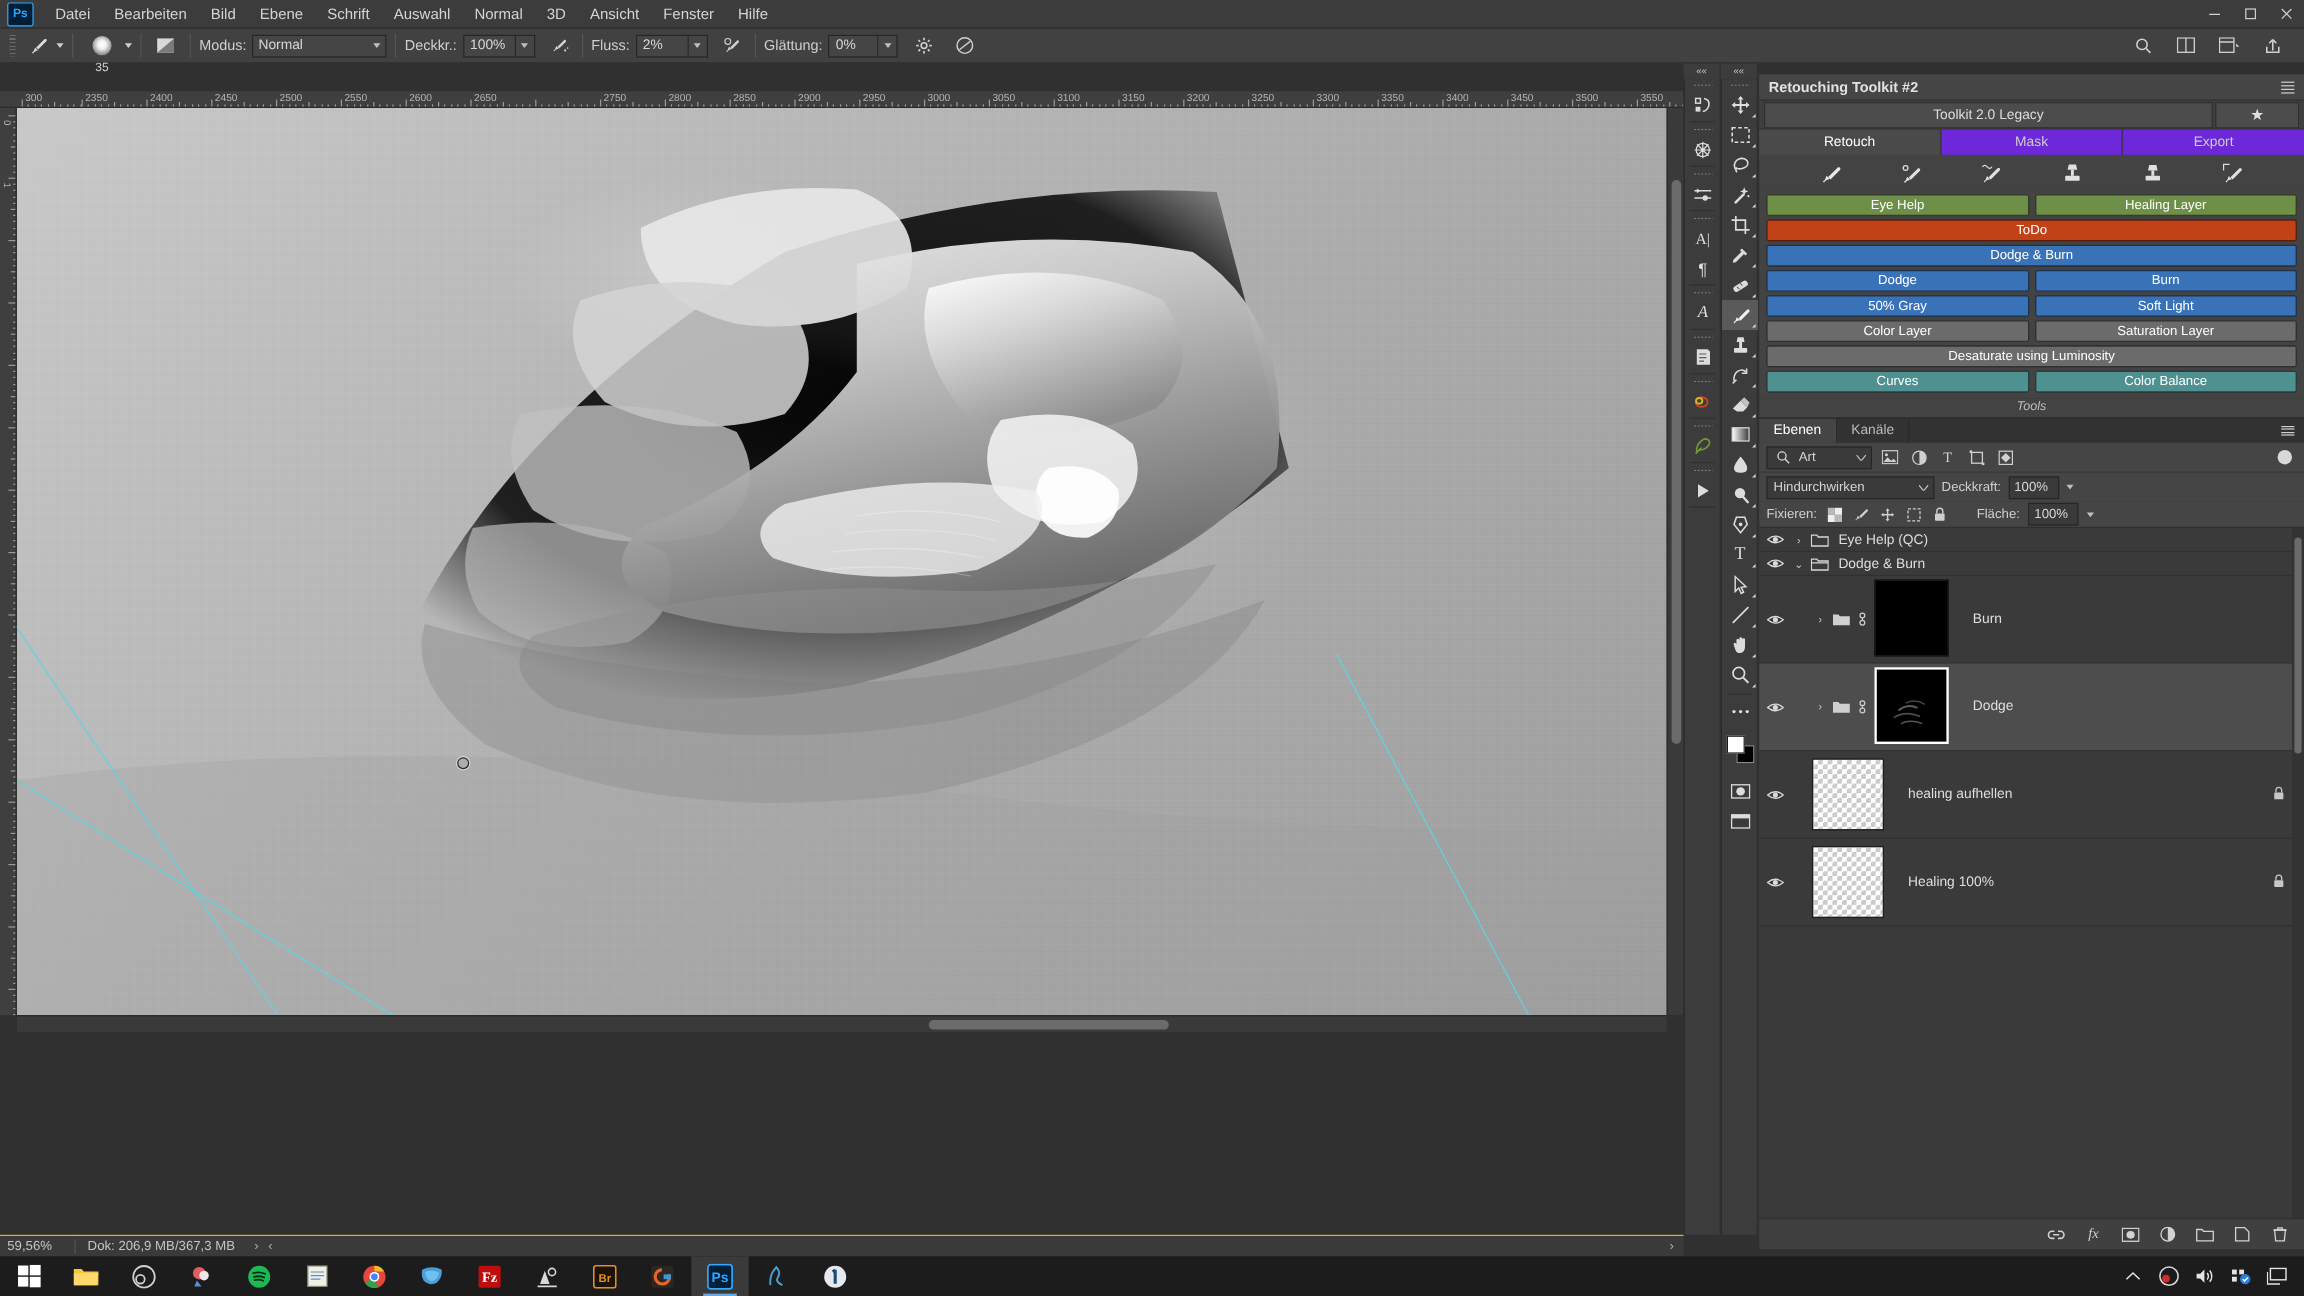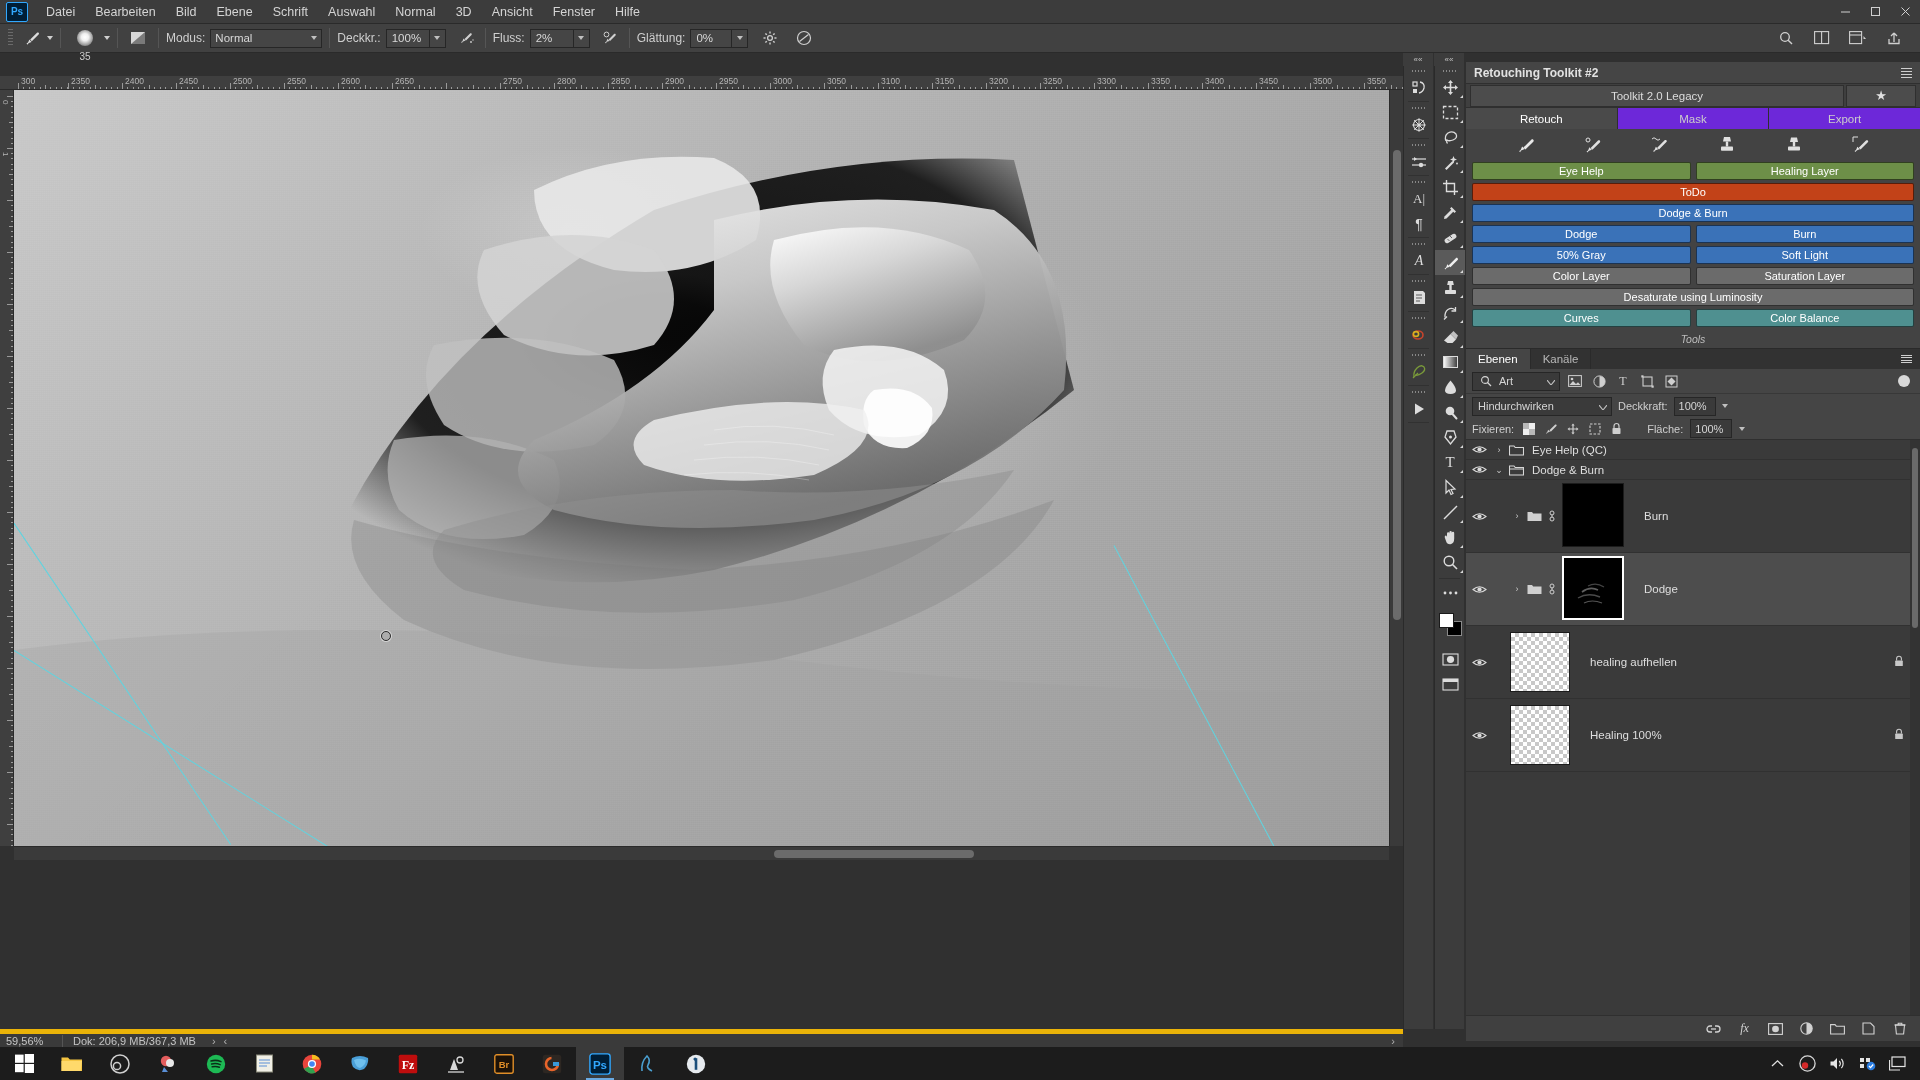--- a/index.html
+++ b/index.html
@@ -146,21 +146,21 @@
   }
   .canv-scroll-h .thumb {
     position:absolute; top:3px; left:760px; width:200px; height:8px;
     background:#6b6b6b; border-radius:4px;
   }
 
   
   .statusbar {
     position:absolute; top:1029px; left:0; width:1403px; height:18px;
     background:#3a3a3a; display:flex; align-items:center;
-    font-size:11px; color:#c4c4c4; border-top:5px solid #eab308;
+    font-size:11px; color:#c4c4c4; border-top:1px solid #eab308;
   }
   .st-zoom { width:62px; padding-left:6px; }
   .st-sep { width:1px; height:12px; background:#555; }
   .st-doc { padding-left:10px; }
   .st-arrow { margin-left:16px; color:#b0b0b0; font-size:11px; }
 
   
   .toolcol {
     position:absolute; top:66px; width:30px;
     background:#3c3c3c; border-left:1px solid #2a2a2a;

